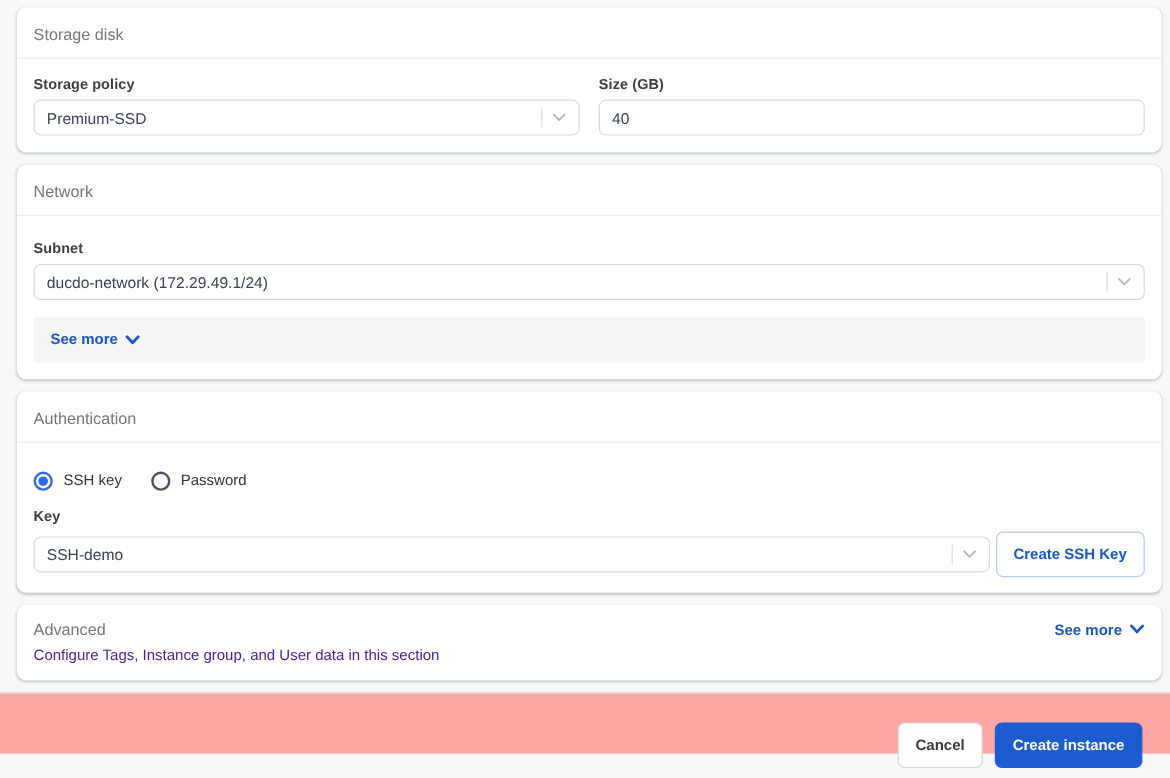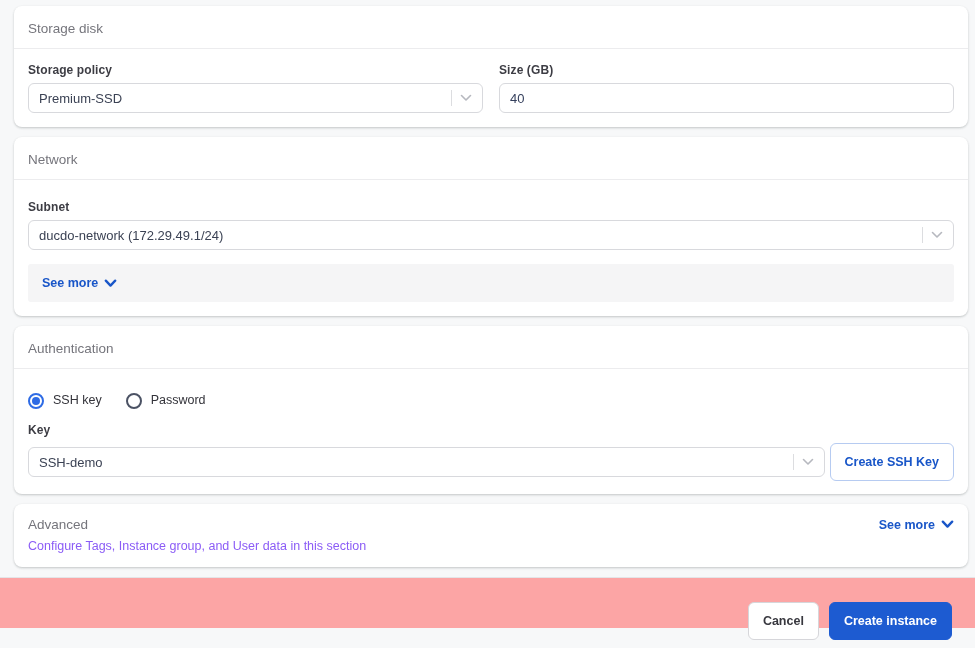--- a/index.html
+++ b/index.html
@@ -98,21 +98,21 @@
   }
   .btn-outline {
     background:#fff; border:1px solid #d6d6da; color:#38383f;
   }
   .btn-primary {
     background:#1d5bd1; border:1px solid #1d5bd1; color:#fff;
   }
   .advanced-card { padding:13px 14px 14px 14px; }
   .advanced-top { display:flex; align-items:center; justify-content:space-between; }
   .advanced-title { font-size:13.5px; color:#75757c; }
-  .advanced-desc { margin-top:7px; font-size:12.5px; color:#8b5cf6; }
+  .advanced-desc { margin-top:7px; font-size:12.5px; color:#4c1d95; }
   .footer {
     border-top:1px solid #e4e5e8;
     background:#fca5a5;
     padding:24px 23px 0 23px;
     display:flex; justify-content:flex-end; gap:10px;
     height:51px;
   }
   .spacer-top { height:6px; }
 </style>
 </head>

